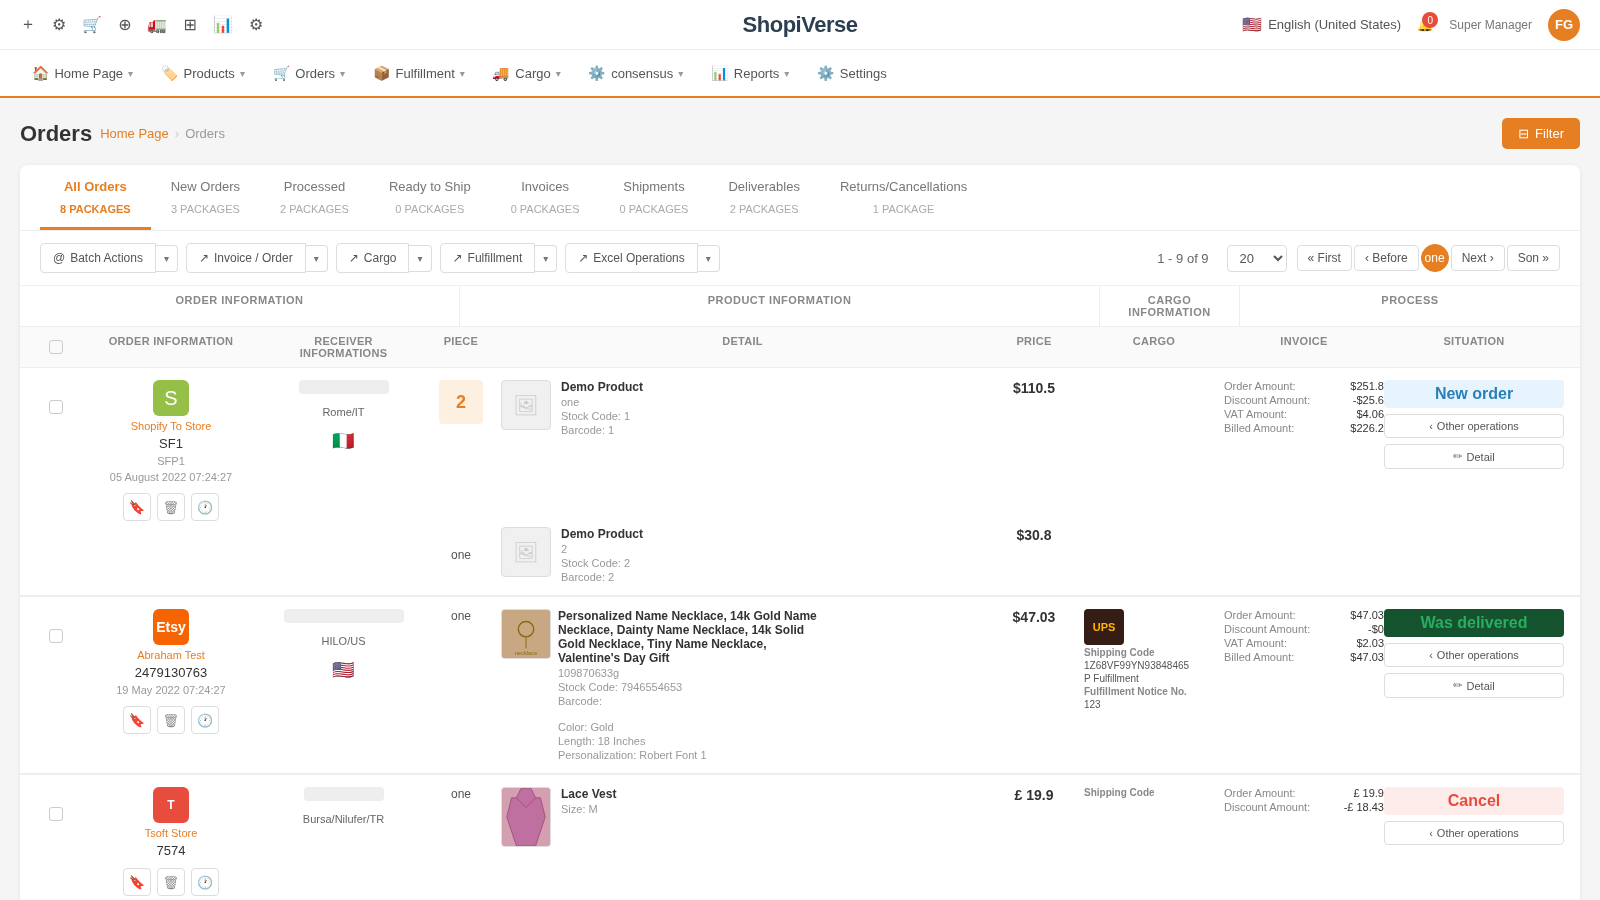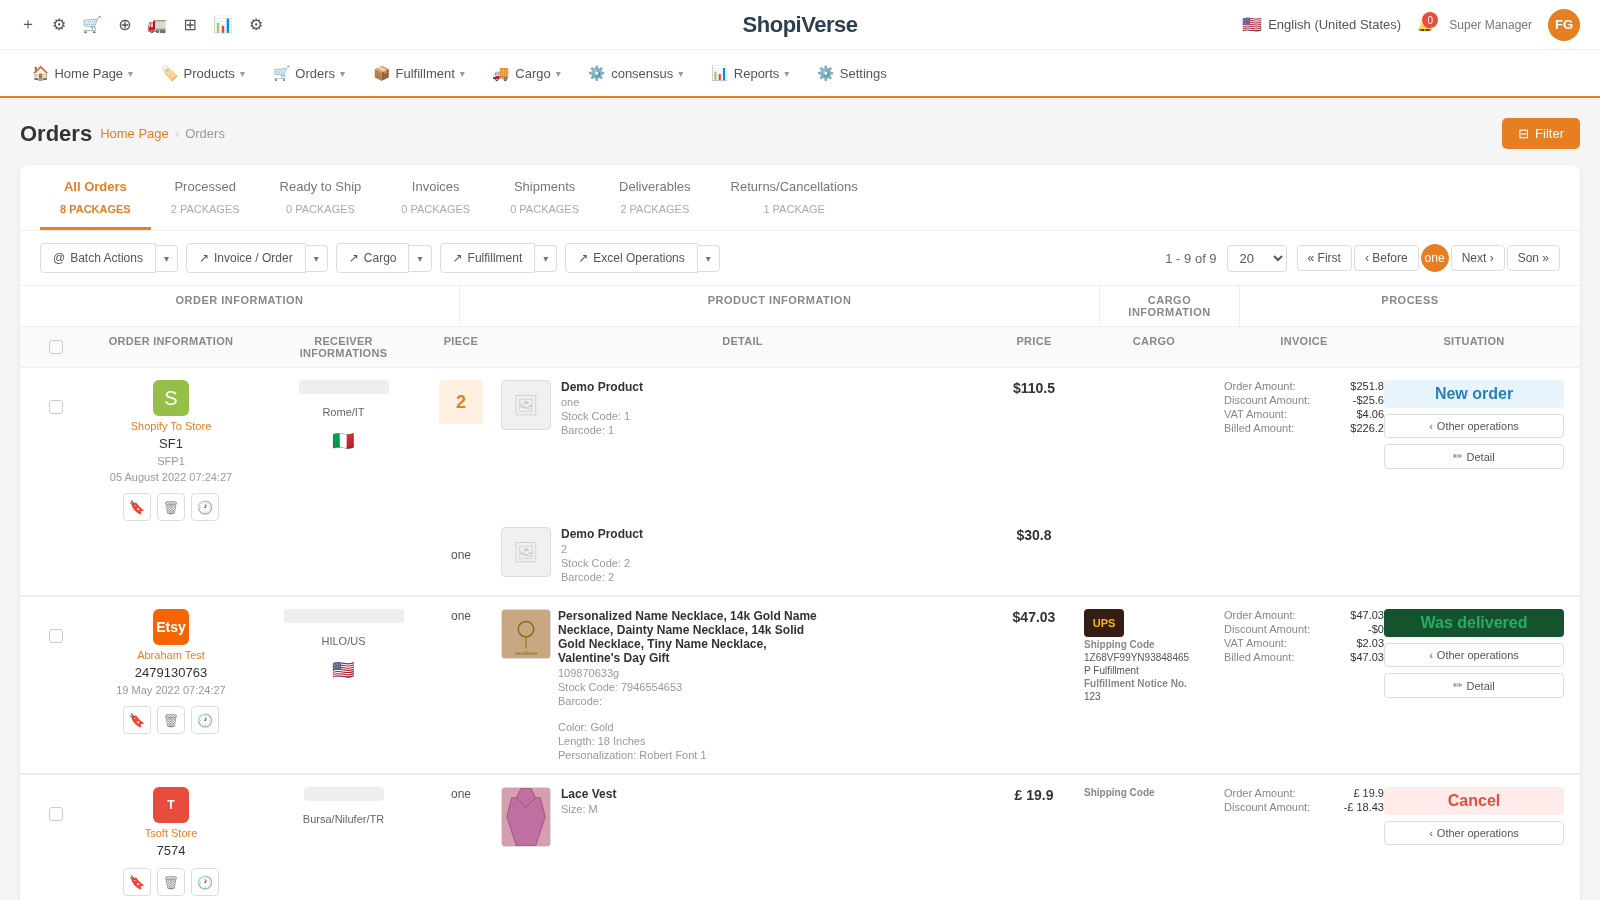--- a/index.html
+++ b/index.html
@@ -45,21 +45,21 @@
     .tab.active .tab-count { color: #e67e22; }
 
     
     .toolbar { display: flex; align-items: center; justify-content: space-between; padding: 12px 20px; border-bottom: 1px solid #f0f0f0; }
     .toolbar-left { display: flex; gap: 8px; }
     .btn-group { display: flex; align-items: center; }
     .btn-main { background: #fff; border: 1px solid #ddd; border-radius: 4px 0 0 4px; padding: 7px 12px; font-size: 12px; cursor: pointer; display: flex; align-items: center; gap: 5px; color: #555; }
     .btn-drop { background: #fff; border: 1px solid #ddd; border-left: none; border-radius: 0 4px 4px 0; padding: 7px 8px; cursor: pointer; color: #777; font-size: 10px; }
     .toolbar-right { display: flex; align-items: center; gap: 10px; font-size: 13px; color: #666; }
     .page-info { font-size: 13px; color: #666; }
-    .page-size-select { border: 1px solid #ddd; border-radius: 4px; padding: 4px 8px; font-size: 13px; color: #555; background: #fff; }
+    .page-size-select { border: 1px solid #ddd; border-radius: 4px; padding: 4px 8px; font-size: 13px; color: #555; background: #fff; margin-left: 8px; }
     .pagination { display: flex; align-items: center; gap: 2px; }
     .pg-btn { padding: 5px 10px; border: 1px solid #ddd; background: #fff; border-radius: 4px; cursor: pointer; font-size: 12px; color: #555; }
     .pg-btn.active { background: #e67e22; color: #fff; border-color: #e67e22; border-radius: 50%; width: 28px; height: 28px; display: flex; align-items: center; justify-content: center; padding: 0; }
     .col-header { font-size: 11px; font-weight: 700; color: #888; text-transform: uppercase; letter-spacing: 0.3px; text-align: center; }
 
     
     .order-row { border-bottom: 1px solid #eee; display: flex; flex-direction: column; }
 
     .checkbox { display: flex; align-items: flex-start; justify-content: center; padding-top: 4px; }
     .cb { width: 14px; height: 14px; border: 1px solid #ccc; border-radius: 3px; cursor: pointer; }
@@ -204,20 +204,24 @@
       <span>Filter</span>
     </button>
   </div>
 
   <div class="card">
 
     <div class="tabs">
       <div class="tab active">
         <div>All Orders</div>
         <div class="tab-count">8 PACKAGES</div>
+      </div>
+      <div class="tab">
+        <div>New Orders</div>
+        <div class="tab-count">3 PACKAGES</div>
       </div>
       <div class="tab">
         <div>Processed</div>
         <div class="tab-count">2 PACKAGES</div>
       </div>
       <div class="tab">
         <div>Ready to Ship</div>
         <div class="tab-count">0 PACKAGES</div>
       </div>
       <div class="tab">
@@ -452,21 +456,21 @@
               <div>
                 <div class="product-meta">Color: Gold</div>
                 <div class="product-meta">Length: 18 Inches</div>
                 <div class="product-meta">Personalization: Robert Font 1</div>
               </div>
             </div>
           </div>
         </div>
         <div class="price-cell">$47.03</div>
         <div class="cargo-cell">
-          <div style="background:#351c15;color:#ffb500;font-weight:900;padding:3px 20px;border-radius:4px;font-size:11px;width:40px;height:28px;display:flex;align-items:center;justify-content:center;">UPS</div>
+          <div style="background:#351c15;color:#ffb500;font-weight:900;padding:3px 20px;border-radius:4px;font-size:11px;width:40px;height:36px;display:flex;align-items:center;justify-content:center;">UPS</div>
           <div class="cargo-label">Shipping Code</div>
           <div class="cargo-value">1Z68VF99YN93848465</div>
           <div class="cargo-value">P Fulfillment</div>
           <div class="cargo-label">Fulfillment Notice No.</div>
           <div class="cargo-value">123</div>
         </div>
         <div class="invoice-cell">
           <div class="inv-row">
             <span class="inv-label">Order Amount:</span>
             <span class="inv-value">$47.03</span>

